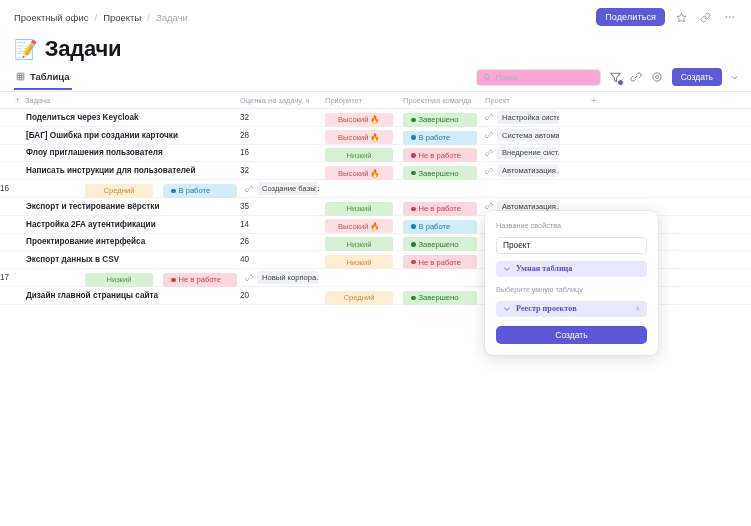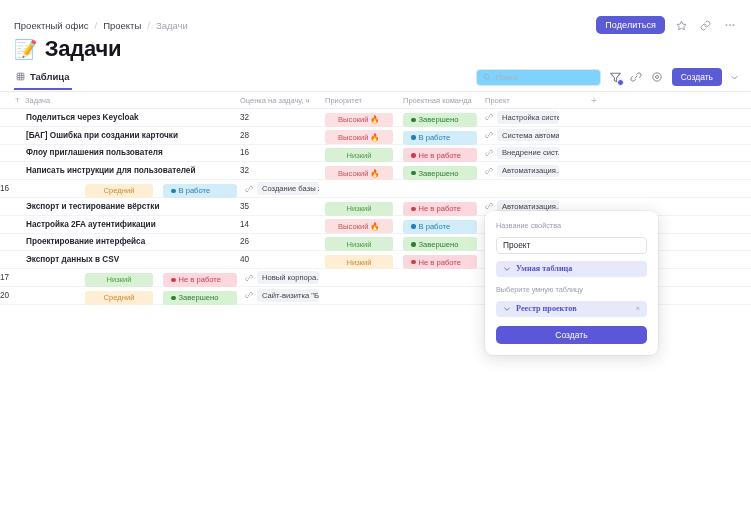--- a/index.html
+++ b/index.html
@@ -7,21 +7,21 @@
     width: 751px; height: 526px;
     background: #ffffff;
     font-family: "Liberation Sans", sans-serif;
     overflow: hidden;
   }
   .page { position: relative; width: 751px; height: 526px; background:#fff; }
 
   
   .topbar {
     position: absolute; top: 0; left: 0; width: 751px; height: 34px;
-    display: flex; padding: 0 14px; margin-top: 8px;
+    display: flex; padding: 0 14px;
   }
   .breadcrumb { display: flex; align-items: center; gap: 6px; font-size: 9.5px; }
   .bc-item { color: #3b3f4a; white-space: nowrap; }
   .bc-item.muted { color: #a3a7b3; }
   .bc-sep { color: #c5c8d2; font-size: 9.5px; }
 
   .topbar-right { margin-left: auto; display: flex; align-items: center; gap: 9px; }
   .share-btn {
     background: #5b5bd6; color: #fff; font-size: 9px; font-weight: 400;
     border-radius: 5px; padding: 4px 9px; border: none; cursor: pointer;
@@ -55,21 +55,21 @@
   }
   .tab svg { display: block; color: #6b6f7d; }
 
   .tools {
     position: absolute; right: 12px; top: 0;
     display: flex; align-items: center; gap: 8px;
   }
   .search-box {
     display: flex; align-items: center; gap: 5px;
     width: 125px; height: 17px; border: 1px solid #e2e4e9; border-radius: 4px;
-    padding: 0 6px; background: #7dd3fc;
+    padding: 0 6px; background: #f9a8d4;
   }
   .search-box svg { color: #a9adb8; flex: none; }
   .search-box input {
     border: none; outline: none; font-size: 8px; color: #4a4e59;
     font-family: "Liberation Sans", sans-serif; width: 100%; background: transparent;
   }
   .search-box input::placeholder { color: #acb0bb; }
   .tool-icon { position: relative; width: 13px; height: 13px; color: #787c8a; cursor: pointer; }
   .tool-icon svg { display:block; }
   .badge {
@@ -420,20 +420,21 @@
                 <path d="M10 14 L14 10"></path>
                 <path d="M13 7l2-2a4 4 0 0 1 6 6l-2 2"></path>
                 <path d="M11 17l-2 2a4 4 0 0 1-6-6l2-2"></path>
               </svg>
             </span>
             <span class="chip-proj">Новый корпора...</span>
           </div>
           <div class="c-plus"></div>
         </div>
         <div class="tr">
+          <div class="c-task">Дизайн главной страницы сайта</div>
           <div class="c-est">20</div>
           <div class="c-prio"><span class="chip chip-prio" style="background:#fdeed4;color:#cf8b37">Средний</span></div>
           <div class="c-team"><span class="chip chip-team" style="background:#d6f2d3;color:#2f7c37"><span class="dot" style="background:#2f7c37"></span>Завершено</span></div>
           <div class="c-proj">
             <span class="rel-icon">
               <svg width="8" height="8" viewBox="0 0 24 24" fill="none" stroke="currentColor" stroke-width="2" stroke-linecap="round">
                 <path d="M10 14 L14 10"></path>
                 <path d="M13 7l2-2a4 4 0 0 1 6 6l-2 2"></path>
                 <path d="M11 17l-2 2a4 4 0 0 1-6-6l2-2"></path>
               </svg>

